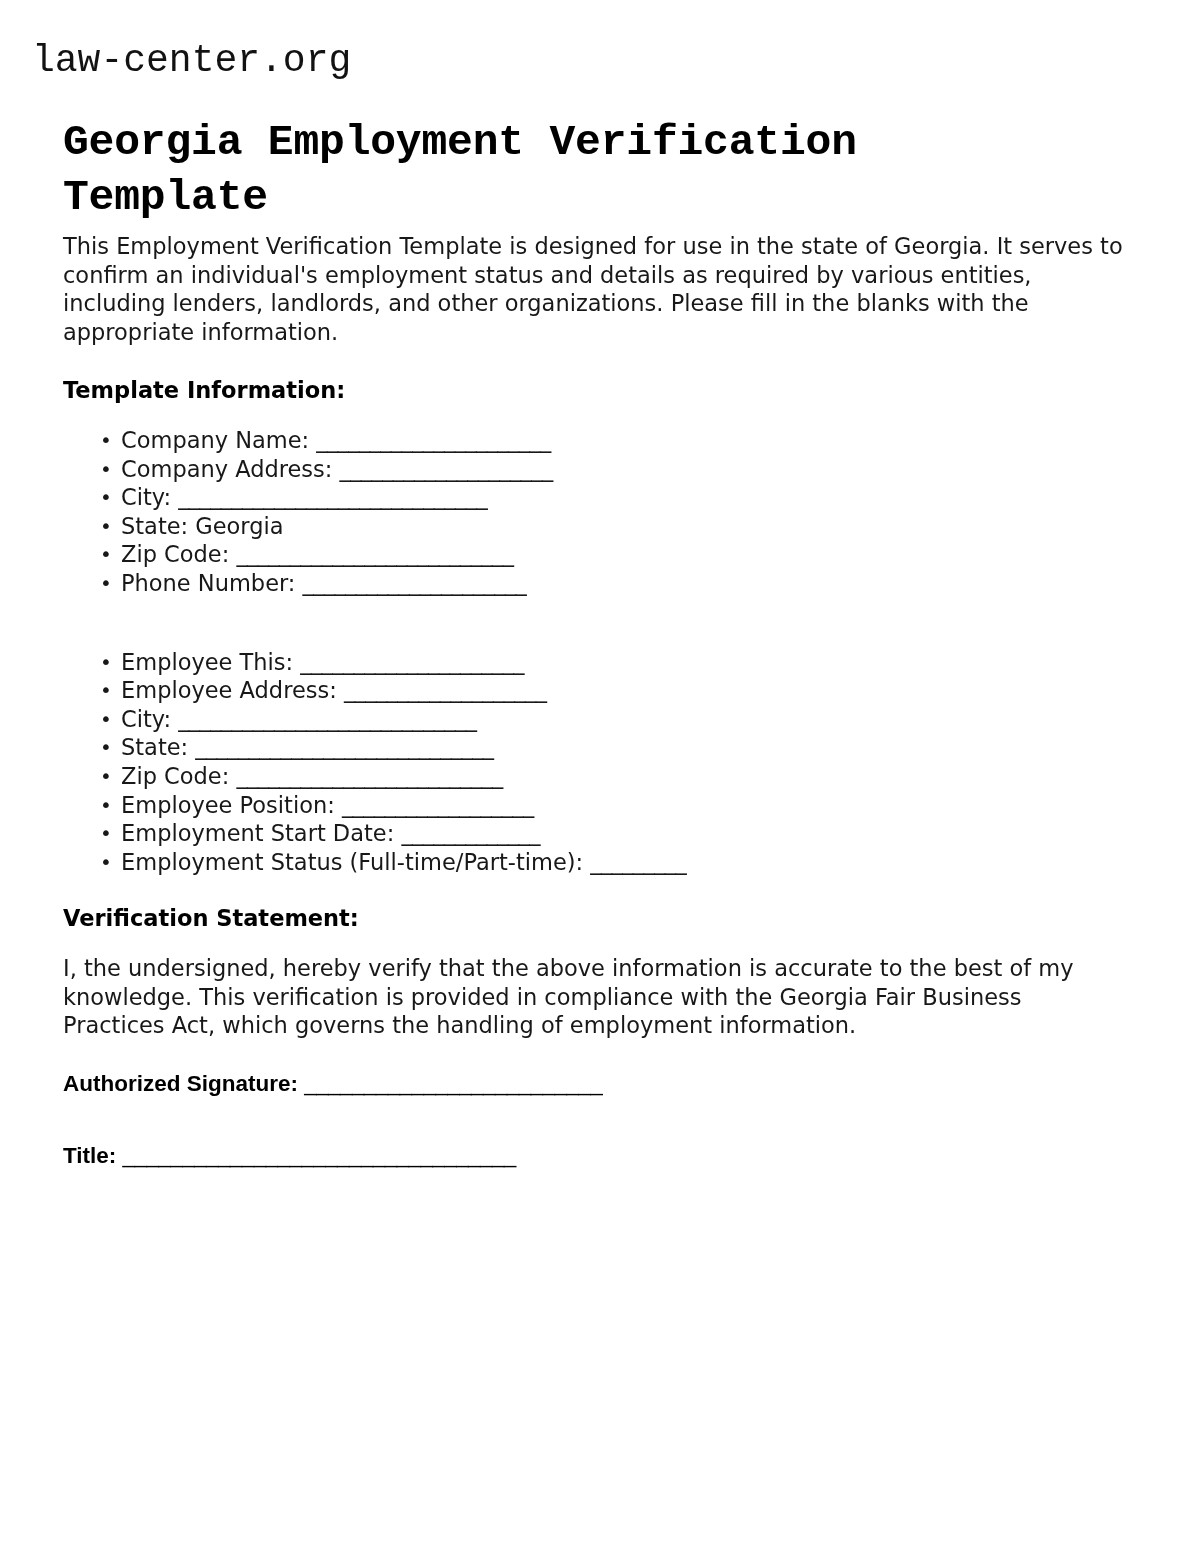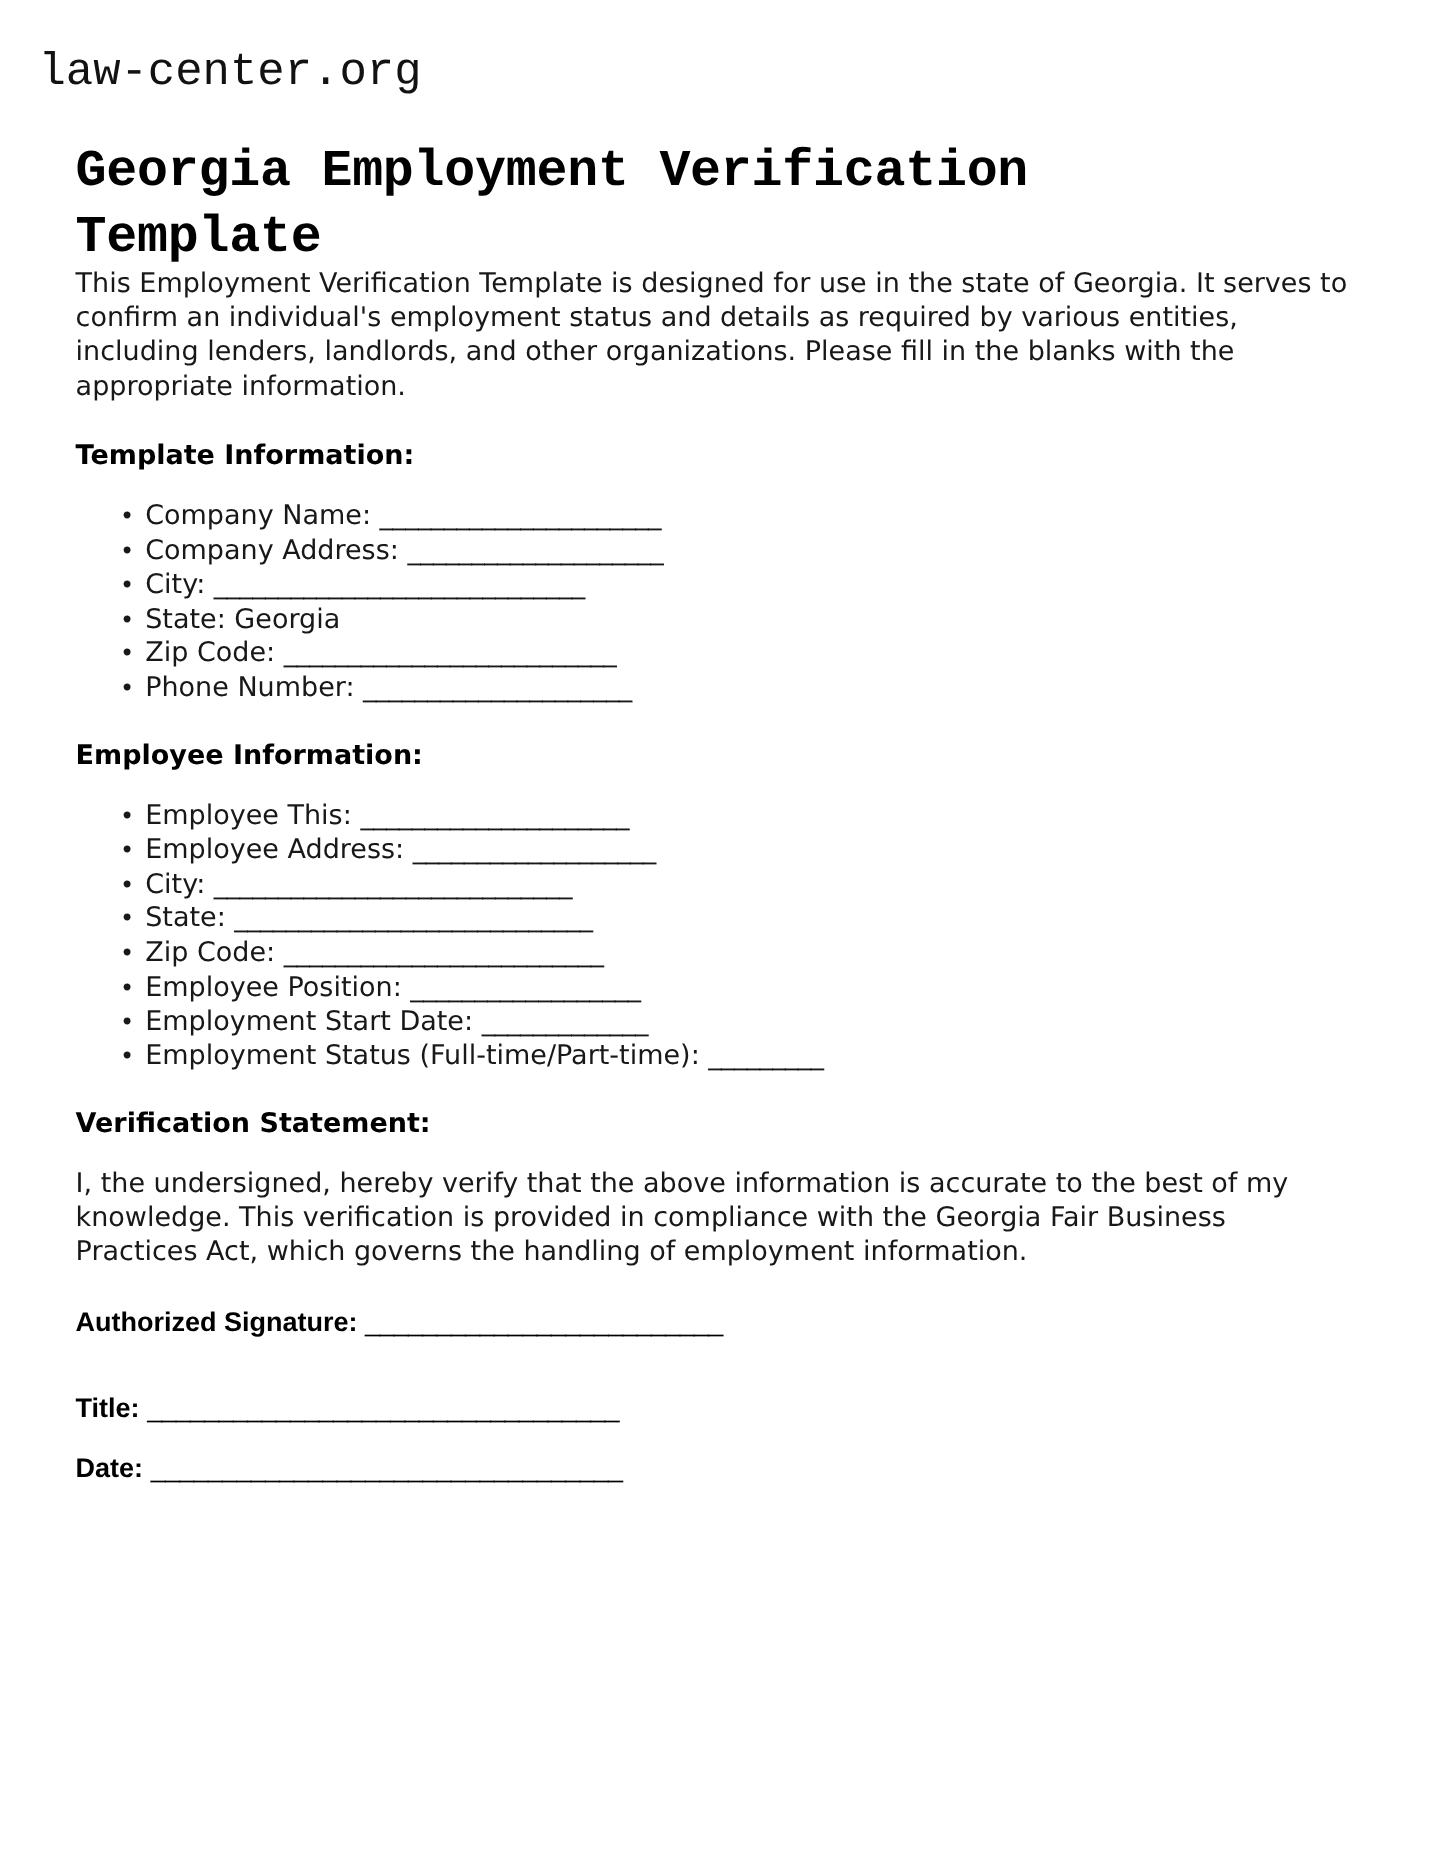--- a/index.html
+++ b/index.html
@@ -47,21 +47,21 @@
     font-size: 43px;
     line-height: 55px;
     color: #000000;
     letter-spacing: -0.2px;
   }
 
   
   .content {
     position: absolute;
     left: 63px;
-    top: 222px;
+    top: 232px;
     width: 1060px;
   }
 
   p.para {
     margin: 0 0 0 0;
     font-size: 22.5px;
     line-height: 28.5px;
     color: #181818;
     font-family: "DejaVu Sans", sans-serif;
   }
@@ -157,21 +157,20 @@
       <li>
         <span class="bullet">•</span><span>Zip Code:</span> <span class="blank">__________________________</span>
       </li>
       <li>
         <span class="bullet">•</span><span>Phone Number:</span> <span class="blank">_____________________</span>
       </li>
     </ul>
 
     <div class="gap-lg"></div>
 
-    <h2 class="section-heading">Employee Information:</h2>
 
     <div class="gap-md"></div>
 
     <ul class="field-list">
       <li>
         <span class="bullet">•</span><span>Employee This:</span> <span class="blank">_____________________</span>
       </li>
       <li>
         <span class="bullet">•</span><span>Employee Address:</span> <span class="blank">___________________</span>
       </li>
@@ -213,21 +212,18 @@
 
 
     <div class="gap-md"></div>
 
     <p class="sig-line">
       <span>Title:</span> <span class="blank">_________________________________</span>
     </p>
 
     <div class="gap-md"></div>
 
-    <p class="sig-line">
-      <span>Date:</span> <span class="blank">_________________________________</span>
-    </p>
 
     <div class="gap-lg"></div>
 
 
   </div>
 </div>
 
 </body></html>

